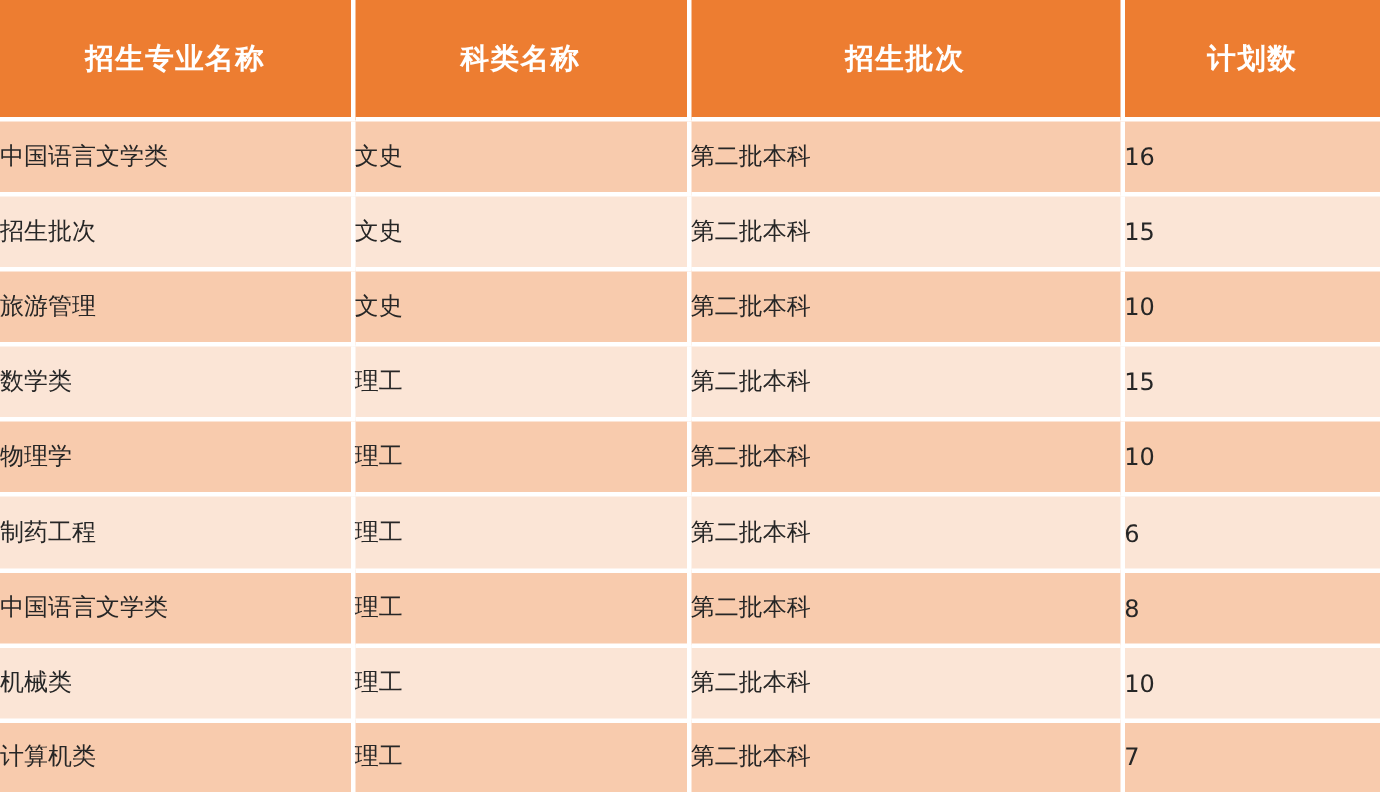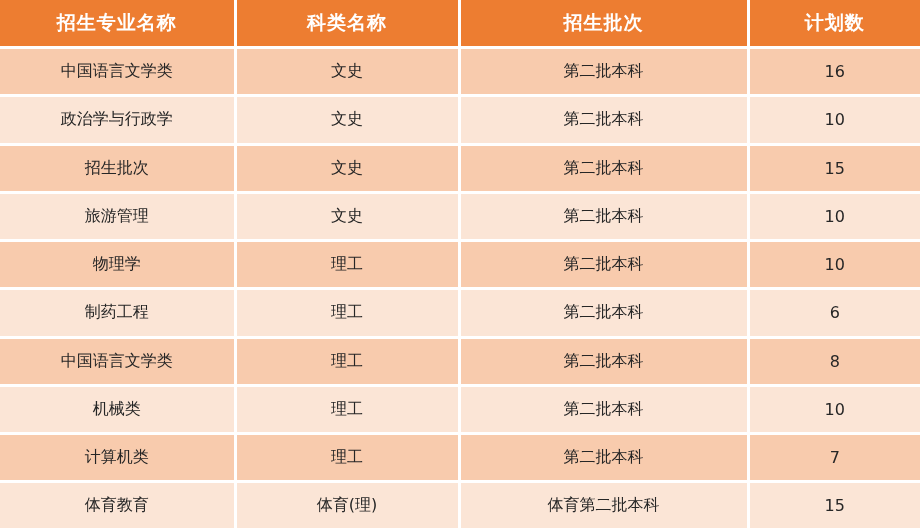--- a/index.html
+++ b/index.html
@@ -22,32 +22,31 @@
   col.c4 { width: 172px; }
 
   thead th {
     height: 46px;
     background: #ED7D31;
     color: #ffffff;
     font-size: 19px;
     font-weight: bold;
     text-align: center;
     vertical-align: middle;
-    padding: 0;
+    padding: 16px;
     border: none;
     border-left: 3px solid #ffffff;
     letter-spacing: 1px;
   }
   thead th:first-child { border-left: none; }
 
   tbody td {
     height: 29px; 
     font-size: 16px;
     color: #262626;
-    text-align: center;
     vertical-align: middle;
     padding: 0;
     border: none;
     border-top: 3px solid #ffffff;
     border-left: 3px solid #ffffff;
     margin-left: 18px;
   }
   tbody td:first-child { border-left: none; }
 
   tbody tr:nth-child(odd)  td { background: #F8CBAD; }
@@ -72,36 +71,36 @@
     </tr>
   </thead>
   <tbody>
       <tr>
         <td>中国语言文学类</td>
         <td>文史</td>
         <td>第二批本科</td>
         <td>16</td>
       </tr>
       <tr>
-        <td>政治学与行政学</td>
-        <td>文史</td>
-        <td>第二批本科</td>
-        <td>10</td>
-      </tr>
-      <tr>
         <td>招生批次</td>
         <td>文史</td>
         <td>第二批本科</td>
         <td>15</td>
       </tr>
       <tr>
         <td>旅游管理</td>
         <td>文史</td>
         <td>第二批本科</td>
         <td>10</td>
+      </tr>
+      <tr>
+        <td>数学类</td>
+        <td>理工</td>
+        <td>第二批本科</td>
+        <td>15</td>
       </tr>
       <tr>
         <td>物理学</td>
         <td>理工</td>
         <td>第二批本科</td>
         <td>10</td>
       </tr>
       <tr>
         <td>制药工程</td>
         <td>理工</td>
@@ -119,20 +118,14 @@
         <td>理工</td>
         <td>第二批本科</td>
         <td>10</td>
       </tr>
       <tr>
         <td>计算机类</td>
         <td>理工</td>
         <td>第二批本科</td>
         <td>7</td>
       </tr>
-      <tr>
-        <td>体育教育</td>
-        <td>体育(理)</td>
-        <td>体育第二批本科</td>
-        <td>15</td>
-      </tr>
     </tbody>
 </table>
 
 </body></html>

